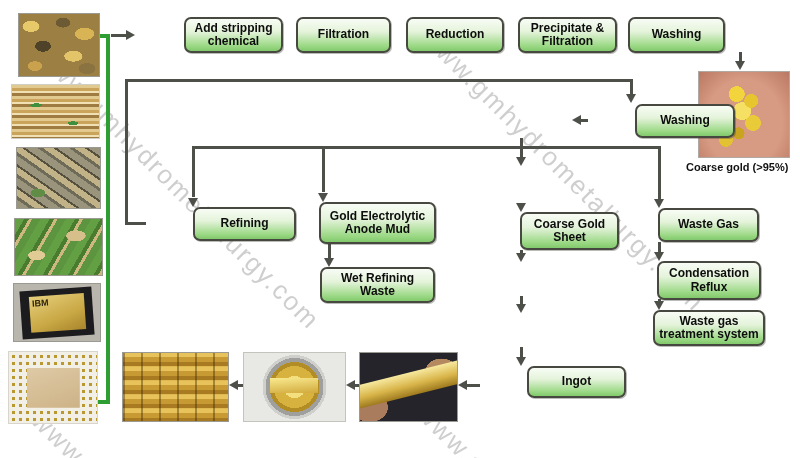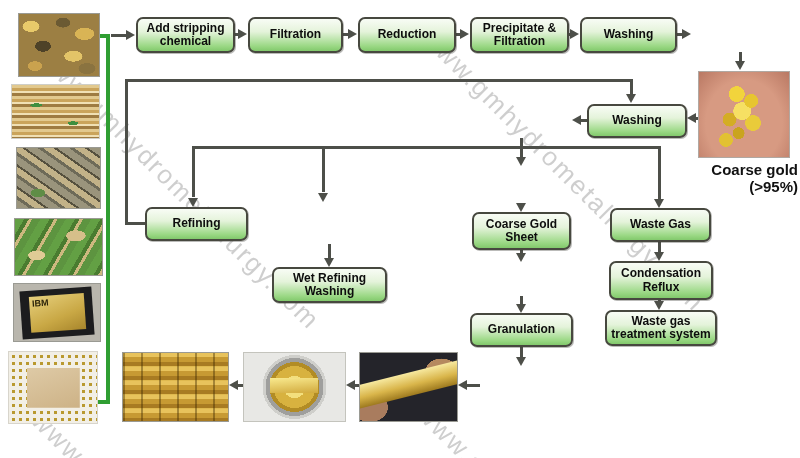--- a/index.html
+++ b/index.html
@@ -6,21 +6,21 @@
   .stage{position:relative;width:800px;height:458px;background:#fff;overflow:hidden;
          font-family:"Liberation Sans",sans-serif;}
   
   .wm{position:absolute;z-index:1;color:#c3c3c3;font-size:26px;letter-spacing:2px;
       white-space:nowrap;transform:rotate(45deg);transform-origin:0 0;opacity:.8;}
   
   .box{position:absolute;z-index:3;box-sizing:border-box;display:flex;align-items:center;
        justify-content:center;text-align:center;white-space:pre-line;line-height:1.1;
        font-weight:bold;font-size:12px;color:#0d0d0d;
        background:linear-gradient(180deg,#f8fcf5 0%,#e4f3da 40%,#9ad884 85%,#82c96c 100%);
-       border:2px solid #47483f;border-radius:7px;box-shadow:1px 1px 0 rgba(60,60,55,.35);}
+       border:2px solid #47483f;border-radius:7px;box-shadow:1px 1px 0 rgba(60,60,55,.35);margin-left:48px;}
   
   .hline,.vline{position:absolute;z-index:2;background:#4d4f49;}
   .hline{height:3px;}
   .vline{width:3px;}
   .ah{position:absolute;z-index:2;width:0;height:0;}
   .ah-right{border-left:9px solid #4d4f49;border-top:5px solid transparent;border-bottom:5px solid transparent;}
   .ah-left{border-right:9px solid #4d4f49;border-top:5px solid transparent;border-bottom:5px solid transparent;}
   .ah-down{border-top:9px solid #4d4f49;border-left:5px solid transparent;border-right:5px solid transparent;}
   .gline{position:absolute;z-index:2;background:#2f9e32;}
   
@@ -66,21 +66,21 @@
     background:linear-gradient(180deg,#f7e9a0,#d9b54a 55%,#9e7a1f);}
   .ph-coarse{border-color:#b0a8a2;background:
     radial-gradient(circle 8px at 42% 26%,#f2d43c 0 97%,transparent),
     radial-gradient(circle 7px at 58% 34%,#e7c52f 0 97%,transparent),
     radial-gradient(circle 9px at 48% 46%,#f6e063 0 97%,transparent),
     radial-gradient(circle 7px at 34% 56%,#d4ad24 0 97%,transparent),
     radial-gradient(circle 8px at 60% 60%,#e9cb3a 0 97%,transparent),
     radial-gradient(circle 6px at 44% 72%,#caa41e 0 97%,transparent),
     radial-gradient(circle 7px at 30% 80%,#e2c133 0 97%,transparent),
     radial-gradient(ellipse at 50% 60%,#d79a82 0 60%,#b97863 100%);}
-  .cap{position:absolute;z-index:3;font-weight:bold;font-size:15px;color:#111;text-align:right;}
+  .cap{position:absolute;z-index:3;font-weight:bold;font-size:11px;color:#111;text-align:left;}
 </style>
 </head>
 <body>
 
 <div class="stage">
 
   <div class="wm" style="left:52px;top:40px">www.gmhydrometallurgy.com</div>
   <div class="wm" style="left:437px;top:22px">www.gmhydrometallurgy.com</div>
   <div class="wm" style="left:47px;top:405px">www.gmhydrometallurgy.com</div>
   <div class="wm" style="left:432px;top:398px">www.gmhydrometallurgy.com</div>
@@ -142,35 +142,37 @@
   <div class="ah ah-down" style="left:516px;top:157px"></div>
   <div class="hline" style="left:192px;top:146px;width:468px"></div>
   <div class="vline" style="left:192px;top:146px;height:51px"></div>
   <div class="ah ah-down" style="left:188px;top:198px"></div>
   <div class="vline" style="left:322px;top:146px;height:46px"></div>
   <div class="ah ah-down" style="left:318px;top:193px"></div>
   <div class="vline" style="left:658px;top:146px;height:53px"></div>
   <div class="ah ah-down" style="left:654px;top:199px"></div>
 
   <div class="box" style="left:145px;top:207px;width:103px;height:34px">Refining</div>
+  <div class="box" style="left:271px;top:202px;width:117px;height:42px">Gold Electrolytic
+Anode Mud</div>
   <div class="vline" style="left:328px;top:244px;height:14px"></div>
   <div class="ah ah-down" style="left:324px;top:258px"></div>
   <div class="box" style="left:272px;top:267px;width:115px;height:36px">Wet Refining
-Washing</div>
+Waste</div>
 
   <div class="ah ah-down" style="left:516px;top:203px"></div>
   <div class="box" style="left:472px;top:212px;width:99px;height:38px">Coarse Gold
 Sheet</div>
   <div class="vline" style="left:520px;top:250px;height:4px"></div>
   <div class="ah ah-down" style="left:516px;top:253px"></div>
   <div class="vline" style="left:520px;top:296px;height:9px"></div>
   <div class="ah ah-down" style="left:516px;top:304px"></div>
-  <div class="box" style="left:470px;top:313px;width:103px;height:34px">Granulation</div>
   <div class="vline" style="left:520px;top:347px;height:11px"></div>
   <div class="ah ah-down" style="left:516px;top:357px"></div>
+  <div class="box" style="left:479px;top:366px;width:99px;height:32px">Ingot</div>
 
   <div class="box" style="left:610px;top:208px;width:101px;height:34px">Waste Gas</div>
   <div class="vline" style="left:658px;top:242px;height:11px"></div>
   <div class="ah ah-down" style="left:654px;top:252px"></div>
   <div class="box" style="left:609px;top:261px;width:104px;height:39px">Condensation
 Reflux</div>
   <div class="vline" style="left:658px;top:299px;height:3px"></div>
   <div class="ah ah-down" style="left:654px;top:301px"></div>
   <div class="box" style="left:605px;top:310px;width:112px;height:36px">Waste gas
 treatment system</div>

